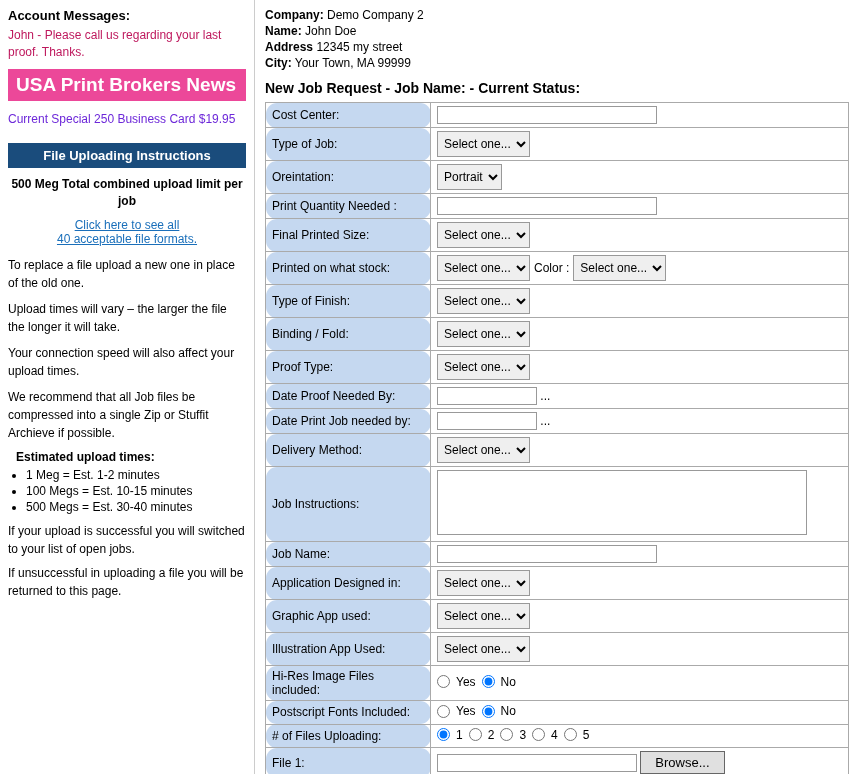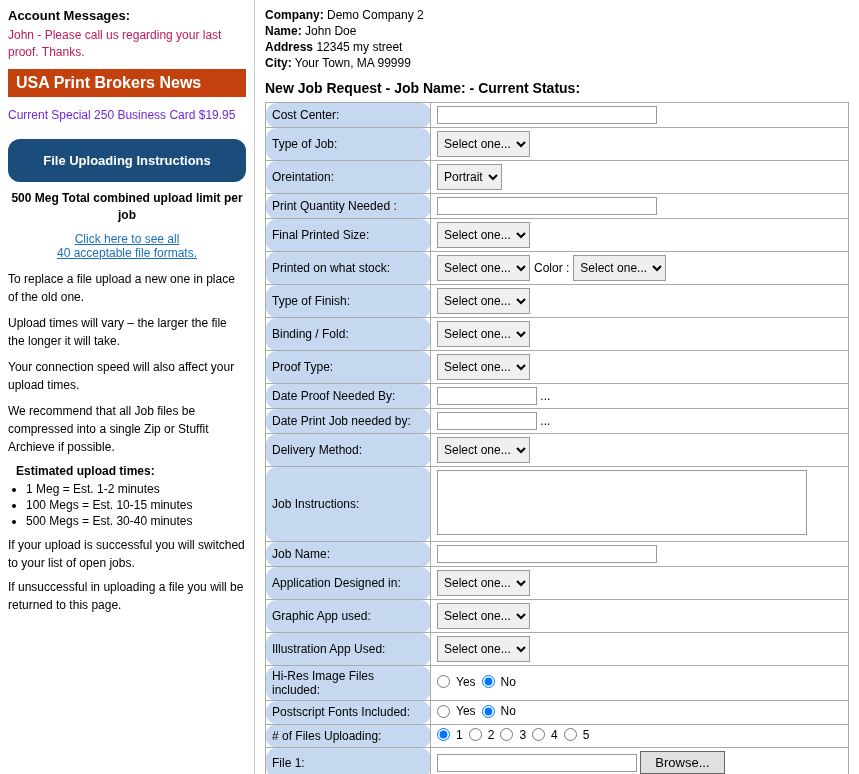--- a/index.html
+++ b/index.html
@@ -3,23 +3,23 @@
   <meta charset="utf-8">
   <style>
     * { box-sizing: border-box; margin: 0; padding: 0; }
     body { font-family: Arial, sans-serif; font-size: 12px; background: #fff; color: #000; }
     .outer { display: flex; width: 859px; }
 
     
     .left-panel { width: 255px; min-width: 255px; padding: 8px; border-right: 1px solid #ccc; }
     .account-messages-title { font-weight: bold; font-size: 13px; margin-bottom: 4px; }
     .account-message-text { color: #be185d; font-size: 12px; margin-bottom: 8px; line-height: 1.4; }
-    .news-banner { background: #c2410c; color: #fff; font-weight: bold; font-size: 16px; padding: 5px 8px; margin-bottom: 6px; }
+    .news-banner { background: #ec4899; color: #fff; font-weight: bold; font-size: 19px; padding: 5px 8px; margin-bottom: 6px; }
     .news-special { font-size: 12px; color: #6d28d9; margin-bottom: 12px; line-height: 1.4; padding: 4px 0; }
-    .upload-instructions-banner { background: #1a4c7c; color: #fff; font-weight: bold; font-size: 13px; padding: 14px 8px; margin-bottom: 8px; text-align: center; border-radius: 12px; }
+    .upload-instructions-banner { background: #1a4c7c; color: #fff; font-weight: bold; font-size: 13px; padding: 5px 8px; margin-bottom: 8px; text-align: center; }
     .upload-limit { font-weight: bold; font-size: 12px; text-align: center; margin-bottom: 8px; line-height: 1.4; }
     .click-here-link { color: #1a6fba; text-decoration: underline; text-align: center; display: block; margin-bottom: 10px; font-size: 12px; }
     .upload-info p { font-size: 12px; margin-bottom: 8px; line-height: 1.5; }
     .est-title { font-weight: bold; font-size: 12px; margin-bottom: 4px; padding-left: 8px; }
     .est-list { list-style: disc; padding-left: 18px; margin-bottom: 8px; }
     .est-list li { font-size: 12px; margin-bottom: 2px; }
     .upload-footer p { font-size: 12px; margin-bottom: 6px; line-height: 1.5; }
 
     
     .right-panel { flex: 1; padding: 8px 10px; }

